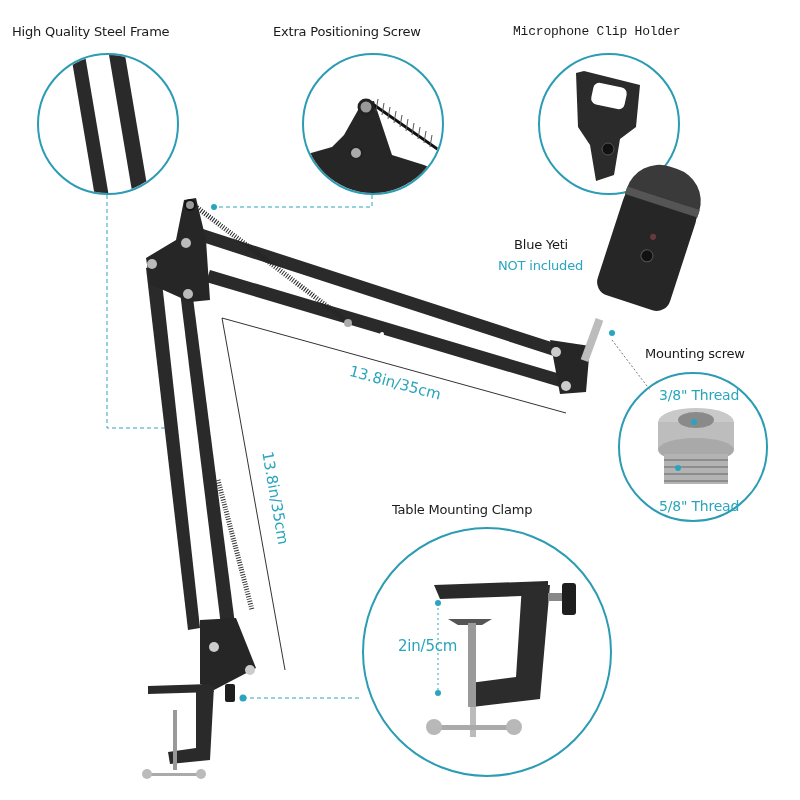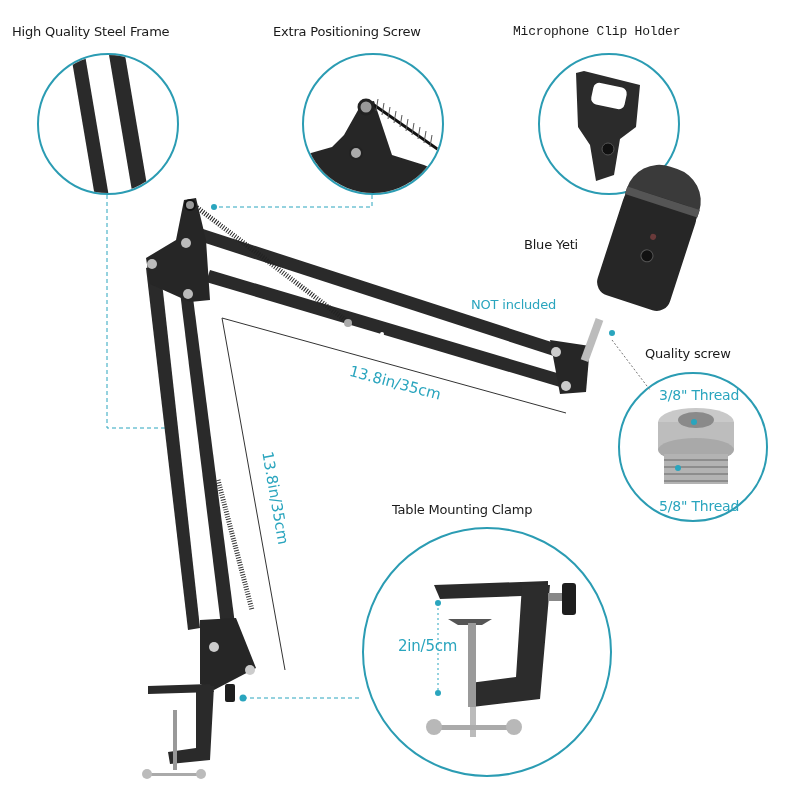--- a/index.html
+++ b/index.html
@@ -146,24 +146,24 @@
   <rect x="173" y="710" width="4" height="60" fill="#999"></rect>
   <rect x="150" y="773" width="48" height="3" fill="#aaa"></rect>
   <circle cx="147" cy="774" r="5" fill="#bbb"></circle>
   <circle cx="201" cy="774" r="5" fill="#bbb"></circle>
 </svg>
 
 <div class="label" style="left:12px;top:24px;">High Quality Steel Frame</div>
 <div class="label" style="left:273px;top:24px;">Extra Positioning Screw</div>
 <div class="label" style="left:513px;top:24px;font-family:Liberation Mono, monospace;">Microphone Clip Holder</div>
 
-<div class="label" style="left:514px;top:237px;text-align:center;width:74px;">Blue Yeti</div>
-<div class="label teal" style="left:471px;top:258px;margin-top:39px;">NOT included</div>
+<div class="label" style="left:514px;top:237px;text-align:left;width:74px;">Blue Yeti</div>
+<div class="label teal" style="left:498px;top:258px;">NOT included</div>
 
-<div class="label" style="left:645px;top:346px;">Quality screw</div>
+<div class="label" style="left:645px;top:346px;">Mounting screw</div>
 <div class="label teal small-label" style="left:659px;top:387px;">3/8" Thread</div>
 <div class="label teal small-label" style="left:659px;top:498px;">5/8" Thread</div>
 
 <div class="label" style="left:392px;top:502px;">Table Mounting Clamp</div>
 
 <div class="rot teal" style="left:352px;top:362px;transform:rotate(15deg);">13.8in/35cm</div>
 <div class="rot teal" style="left:276px;top:450px;transform:rotate(80deg);">13.8in/35cm</div>
 <div class="label teal small-label" style="left:398px;top:637px;font-size:15px;">2in/5cm</div>
 
 </body></html>

